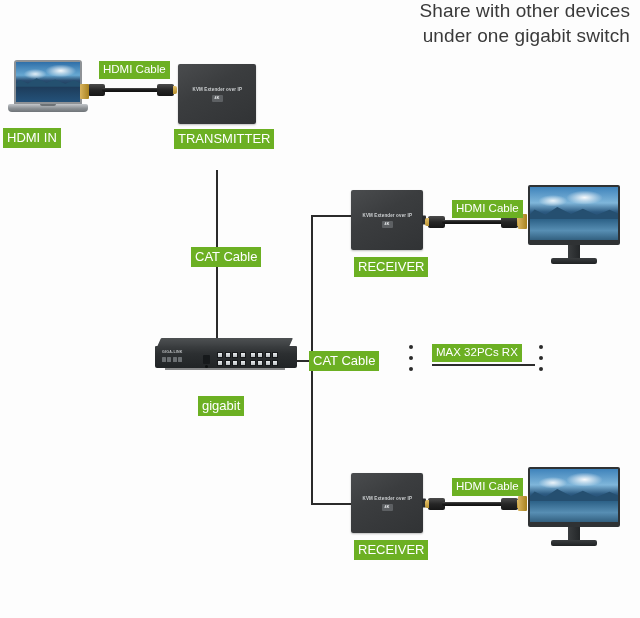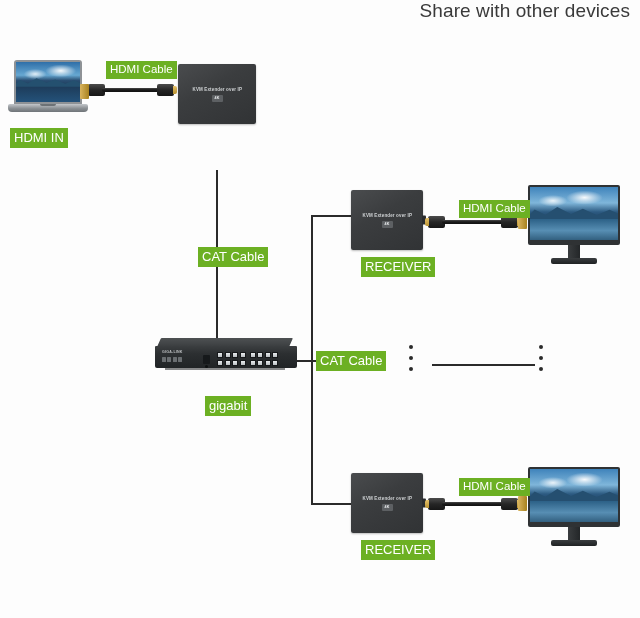--- a/index.html
+++ b/index.html
@@ -21,21 +21,20 @@
 
   
   .tag{
     position:absolute;
     background:#6cb023;
     color:#ffffff;
     font-size:13px;line-height:17px;
     padding:1px 4px 2px 4px;
     white-space:nowrap;
     z-index:6;
-    margin-left:7px;
   }
   .tag.sm{font-size:11.5px;line-height:15px;}
 
   
   .line{position:absolute;background:#2b2b2b;z-index:2;}
   .vline{width:2px;}
   .hline{height:2px;}
 
   
   .laptop{position:absolute;z-index:4;}
@@ -205,20 +204,21 @@
   .dots{position:absolute;z-index:5;display:flex;flex-direction:column;gap:7px;}
   .dots i{display:block;width:4px;height:4px;border-radius:50%;background:#2b2b2b;}
 </style>
 </head>
 <body>
 
 <div class="stage">
 
   <div class="title">
     <div>Share with other devices</div>
+    <div>under one gigabit switch</div>
   </div>
 
   <div class="laptop" style="left:8px;top:60px;width:80px;height:52px;">
     <div class="lid">
       <div class="screen"></div>
     </div>
     <div class="base"></div>
   </div>
   <div class="stub" style="left:80px;top:84px;"></div>
 
@@ -228,20 +228,21 @@
     <div class="plug l"></div>
     <div class="wire"></div>
     <div class="plug r"></div>
   </div>
   <div class="tag sm" style="left:99px;top:61px;">HDMI Cable</div>
 
   <div class="kvm" style="left:178px;top:64px;width:78px;height:60px;">
     <div class="brand">KVM Extender over IP</div>
     <div class="badge">4K</div>
   </div>
+  <div class="tag" style="left:174px;top:129px;">TRANSMITTER</div>
 
   <div class="line vline" style="left:216px;top:170px;height:175px;"></div>
   <div class="tag" style="left:191px;top:247px;">CAT Cable</div>
 
   <div class="switch" style="left:155px;top:338px;width:146px;height:34px;">
     <div class="sw-top"></div>
     <div class="sw-face">
       <div class="logo">GIGA-LINK</div>
       <div class="leds">
         <i></i>
@@ -308,20 +309,21 @@
     </div>
     <div class="mon-neck"></div>
     <div class="mon-stand"></div>
   </div>
 
   <div class="dots" style="left:409px;top:345px;">
     <i></i>
       <i></i>
       <i></i>
   </div>
+  <div class="tag sm" style="left:432px;top:344px;">MAX 32PCs RX</div>
   <div class="line hline" style="left:432px;top:364px;width:103px;"></div>
   <div class="dots" style="left:539px;top:345px;">
     <i></i>
       <i></i>
       <i></i>
   </div>
 
   <div class="kvm" style="left:351px;top:473px;width:72px;height:60px;">
     <div class="brand">KVM Extender over IP</div>
     <div class="badge">4K</div>

